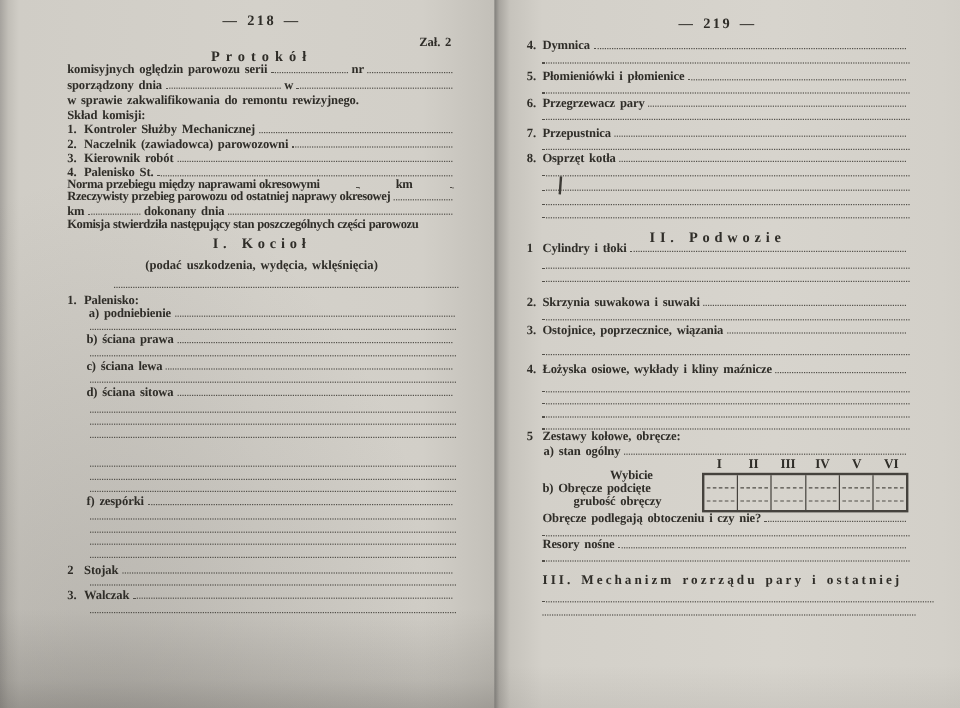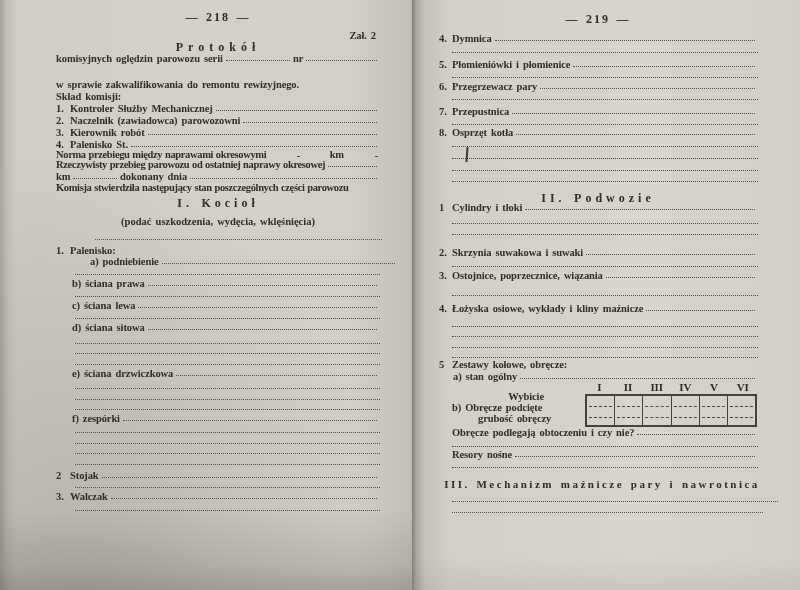--- a/index.html
+++ b/index.html
@@ -47,20 +47,26 @@
     <div class="center hdr" style="left:56px;top:10px;width:324px;">— 218 —</div>
     <div style="position:absolute;left:298px;top:30px;width:78px;text-align:right;">Zał. 2</div>
     <div class="center ttl" style="left:56px;top:40px;width:324px;">Protokół</div>
 
     <div class="r" style="left:56px;top:53px;width:324px;">
       <span>komisyjnych oględzin parowozu serii</span>
       <span class="fill"></span>
       <span>nr</span>
       <span class="fill" style="flex:1.1"></span>
     </div>
+    <div class="r" style="left:56px;top:66px;width:324px;">
+      <span>sporządzony dnia</span>
+      <span class="fill"></span>
+      <span>w</span>
+      <span class="fill" style="flex:1.35"></span>
+    </div>
     <div class="r" style="left:56px;top:79px;width:324px;">
       <span>w sprawie zakwalifikowania do remontu rewizyjnego.</span>
     </div>
     <div class="r" style="left:56px;top:91px;width:324px;">
       <span>Skład komisji:</span>
     </div>
 
     <div class="r" style="left:56px;top:103px;width:324px;">
       <span class="no">1.</span>
       <span>Kontroler Służby Mechanicznej</span>
@@ -105,21 +111,21 @@
     <div class="center sec" style="left:56px;top:196px;width:324px;">I. Kocioł</div>
     <div class="center note" style="left:56px;top:216px;width:324px;">(podać uszkodzenia, wydęcia, wklęśnięcia)</div>
 
     <div class="hline" style="left:95px;top:239px;width:287px;"></div>
 
     <div class="r" style="left:56px;top:245px;width:324px;">
       <span class="no">1.</span>
       <span>Palenisko:</span>
     </div>
 
-    <div class="r" style="left:90px;top:256px;width:308px;font-family:Liberation Serif, serif;">
+    <div class="r" style="left:74px;top:256px;width:308px;font-family:Liberation Serif, serif;">
       <span>a) podniebienie</span>
       <span class="fill"></span>
     </div>
     <div class="hline" style="left:75px;top:274px;width:305px;"></div>
 
     <div class="r" style="left:72px;top:278px;width:308px;">
       <span>b) ściana prawa</span>
       <span class="fill"></span>
     </div>
     <div class="hline" style="left:75px;top:296px;width:305px;"></div>
@@ -131,24 +137,20 @@
     <div class="hline" style="left:75px;top:318px;width:305px;"></div>
 
     <div class="r" style="left:72px;top:322px;width:308px;">
       <span>d) ściana sitowa</span>
       <span class="fill"></span>
     </div>
     <div class="hline" style="left:75px;top:343px;width:305px;"></div>
     <div class="hline" style="left:75px;top:353px;width:305px;"></div>
     <div class="hline" style="left:75px;top:364px;width:305px;"></div>
 
-    <div class="r" style="left:72px;top:368px;width:308px;">
-      <span>e) ściana drzwiczkowa</span>
-      <span class="fill"></span>
-    </div>
     <div class="hline" style="left:75px;top:388px;width:305px;"></div>
     <div class="hline" style="left:75px;top:399px;width:305px;"></div>
     <div class="hline" style="left:75px;top:409px;width:305px;"></div>
 
     <div class="r" style="left:72px;top:413px;width:308px;">
       <span>f) zespórki</span>
       <span class="fill"></span>
     </div>
     <div class="hline" style="left:75px;top:432px;width:305px;"></div>
     <div class="hline" style="left:75px;top:443px;width:305px;"></div>
@@ -301,18 +303,18 @@
       <span class="fill"></span>
     </div>
     <div class="hline" style="left:40px;top:446px;width:306px;"></div>
 
     <div class="r" style="left:40px;top:449px;width:306px;">
       <span>Resory nośne</span>
       <span class="fill"></span>
     </div>
     <div class="hline" style="left:40px;top:467px;width:306px;"></div>
 
-    <div class="center sec3" style="left:30px;top:478px;width:320px;">III. Mechanizm maźnicze pary i nawrotnica</div>
+    <div class="center sec3" style="left:30px;top:478px;width:320px;">III. Mechanizm rozrządu pary i ostatniej</div>
     <div class="hline" style="left:40px;top:501px;width:326px;"></div>
     <div class="hline" style="left:40px;top:512px;width:311px;"></div>
   </div>
 
 </div>
 
 </body></html>

